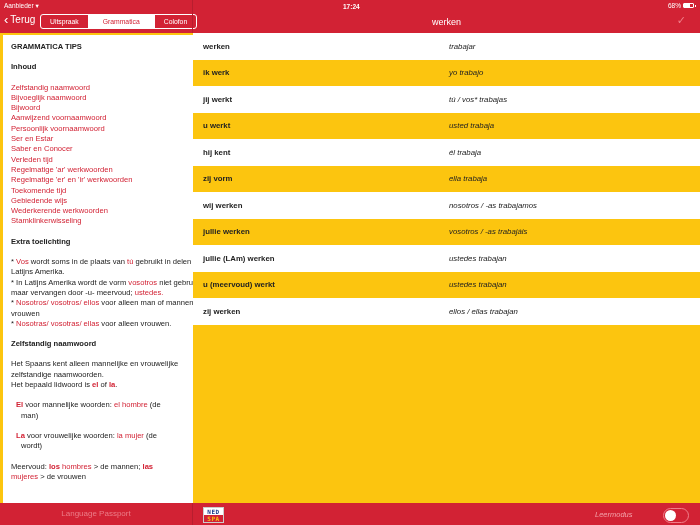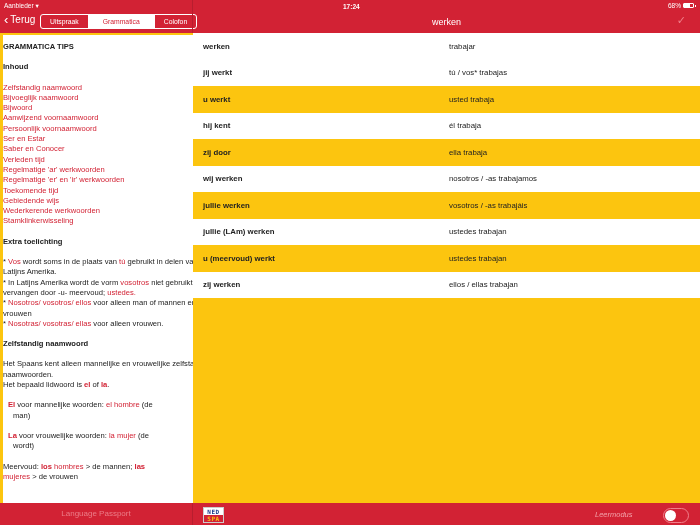--- a/index.html
+++ b/index.html
@@ -16,35 +16,35 @@
   .back .chev { font-size: 13px; line-height: 10px; }
   .seg { position: absolute; left: 40px; top: 14px; height: 15px; display: flex; border: 1px solid #fff; border-radius: 3px; overflow: hidden; }
   .seg div { font-size: 6.8px; color: #fff; padding: 0 9px; line-height: 13px; border-right: 1px solid #fff; cursor: pointer; }
   .seg div:last-child { border-right: none; }
   .seg div.active { background: #fff; color: #d22234; padding: 0 14px; }
   .title { position: absolute; left: 193px; width: 507px; top: 17px; text-align: center; color: #fff; font-size: 9px; }
   .check { position: absolute; right: 14px; top: 14px; color: #f07f8a; font-size: 11px; }
   .divider-top { position: absolute; left: 192px; top: 0; width: 1px; height: 33px; background: #b81e2e; }
 
   .left { position: absolute; left: 0; top: 33px; width: 192px; height: 470px; background: #fcc50f; }
-  .left-inner { position: absolute; left: 3px; top: 2px; width: 214px; height: 468px; background: #fff; padding: 7px 4px 0 0; font-size: 7.6px; line-height: 10.3px; color: #222; overflow: hidden; }
+  .left-inner { position: absolute; left: 3px; top: 2px; width: 214px; height: 468px; background: #fff; padding: 7px 4px 0 8px; font-size: 7.6px; line-height: 10.3px; color: #222; overflow: hidden; }
   .left-inner h4 { font-size: 7.6px; font-weight: bold; color: #222; }
   .left-inner .gap { height: 10px; }
   .red { color: #d22234; text-align: center; }
   .redb { color: #d22234; font-weight: bold; }
   .toc a { display: block; color: #d22234; text-decoration: none; cursor: pointer; }
   .indent { padding-left: 5px; text-indent: 0; }
   .indent .cont { padding-left: 5px; display: block; }
 
   .right { position: absolute; left: 193px; top: 33px; width: 507px; height: 470px; background: #fcc50f; }
   .row { height: 26.5px; display: flex; align-items: center; font-size: 7.8px; color: #222; }
   .row.odd { background: #fff; }
   .row.even { background: #fcc50f; }
   .row .nl { width: 252px; padding-left: 10px; font-weight: bold; }
-  .row .es { padding-left: 4px; }
+  .row .es { padding-left: 4px; font-style: italic; }
 
   .footer { position: absolute; left: 0; top: 503px; width: 700px; height: 36px; background: #d22234; }
   .footer .lp { position: absolute; left: 0; width: 192px; top: 6px; text-align: center; color: #ec7d88; font-size: 8px; }
   .footer .fdiv { position: absolute; left: 192px; top: 0; width: 1px; height: 22px; background: #b81e2e; }
   .logo { position: absolute; left: 203px; top: 4px; width: 21px; height: 16px; background: #fff; border: 1px solid #ccc; font-family: "DejaVu Sans Mono", monospace; font-size: 6px; font-weight: bold; line-height: 7px; text-align: center; }
   .logo .t { color: #1b3a8c; letter-spacing: 0.5px; }
   .logo .b { background: #d22234; color: #fcc50f; letter-spacing: 0.5px; }
   .leer { position: absolute; left: 595px; top: 7px; color: #f3a1a9; font-size: 7.5px; font-style: italic; }
   .toggle { position: absolute; left: 663px; top: 5px; width: 26px; height: 15px; border: 1px solid #f07f8a; border-radius: 8px; cursor: pointer; }
   .toggle .knob { position: absolute; left: 1px; top: 1px; width: 11px; height: 11px; background: #fff; border-radius: 50%; }
@@ -119,34 +119,38 @@
       <div class="gap"></div>
       <div><span>Meervoud: </span><span class="redb">los</span><span class="red"> hombres</span><span> &gt; de mannen; </span><span class="redb">las</span><br><span class="red">mujeres</span><span> &gt; de vrouwen</span></div>
     </div>
   </div>
 
   <div class="right">
     <div class="row odd">
         <span class="nl">werken</span>
         <span class="es">trabajar</span>
       </div>
+    <div class="row even">
+        <span class="nl">ik werk</span>
+        <span class="es">yo trabajo</span>
+      </div>
     <div class="row odd">
         <span class="nl">jij werkt</span>
         <span class="es">tú / vos* trabajas</span>
       </div>
     <div class="row even">
         <span class="nl">u werkt</span>
         <span class="es">usted trabaja</span>
       </div>
     <div class="row odd">
         <span class="nl">hij kent</span>
         <span class="es">él trabaja</span>
       </div>
     <div class="row even">
-        <span class="nl">zij door</span>
+        <span class="nl">zij vorm</span>
         <span class="es">ella trabaja</span>
       </div>
     <div class="row odd">
         <span class="nl">wij werken</span>
         <span class="es">nosotros / -as trabajamos</span>
       </div>
     <div class="row even">
         <span class="nl">jullie werken</span>
         <span class="es">vosotros / -as trabajáis</span>
       </div>

